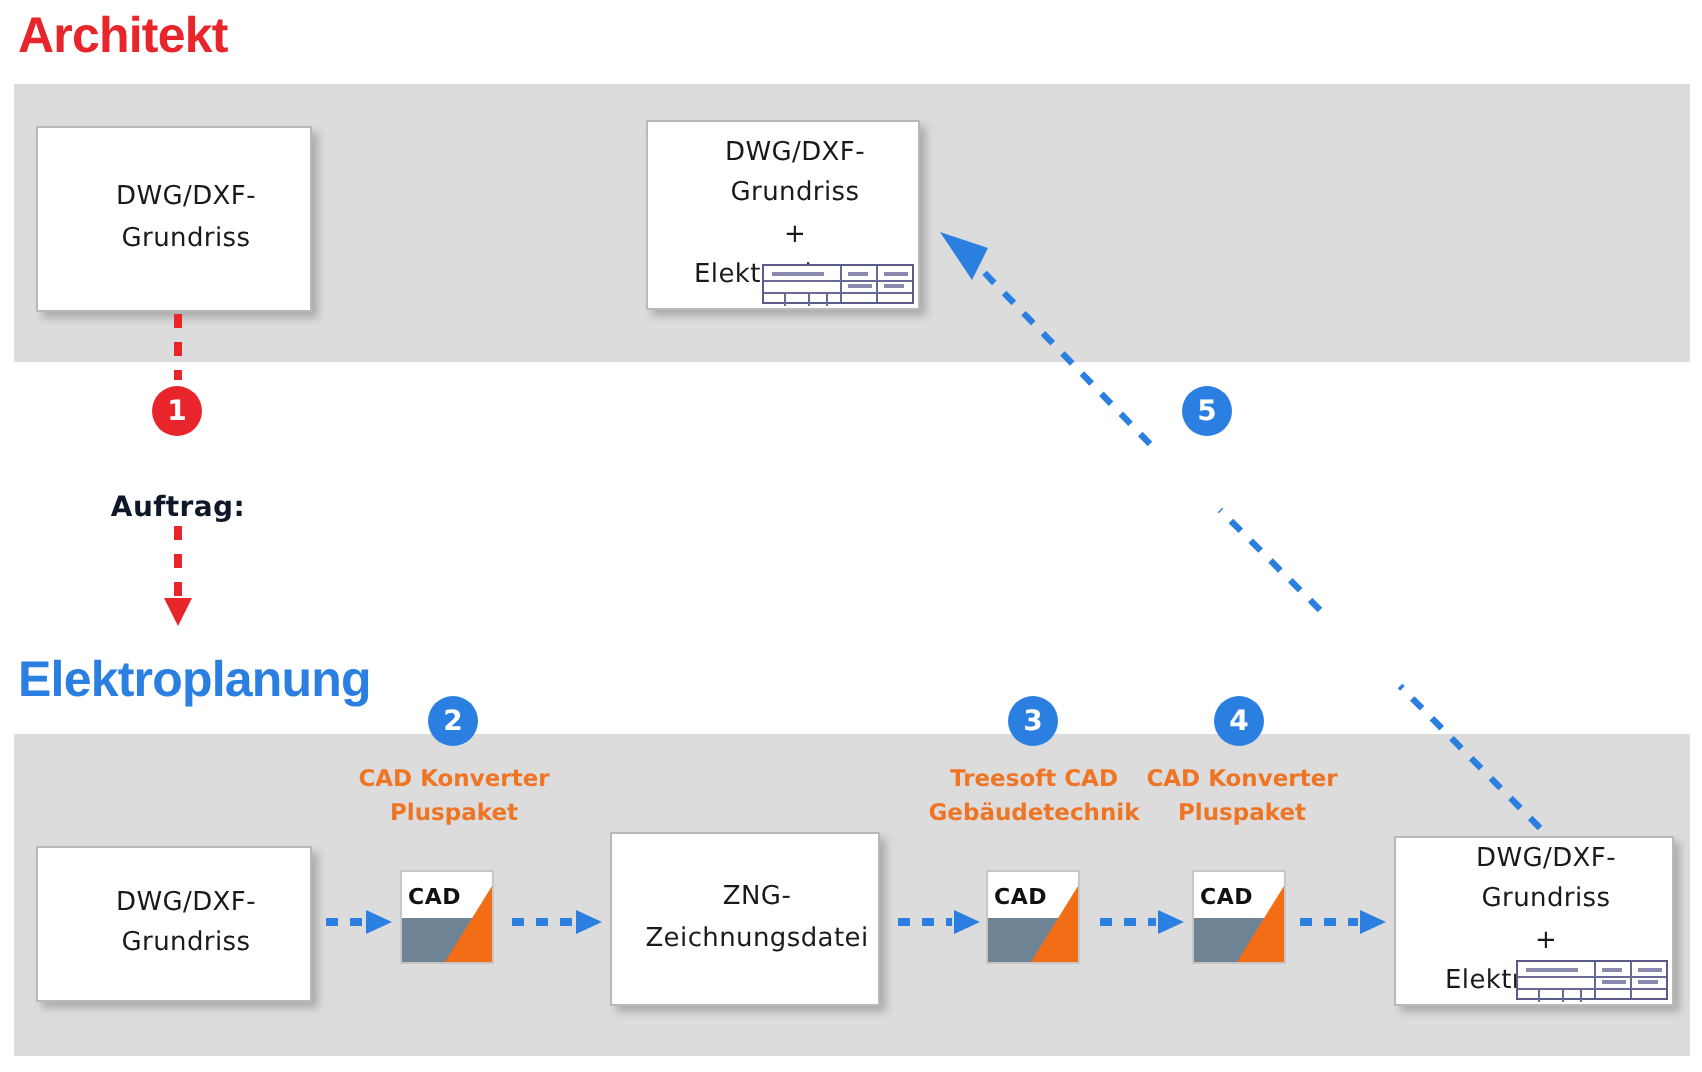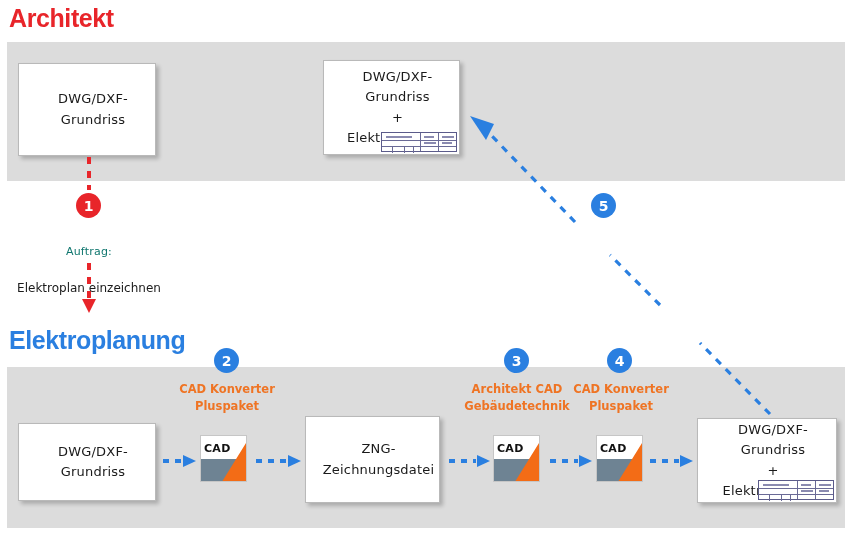--- a/index.html
+++ b/index.html
@@ -102,23 +102,23 @@
   .caption {
     position: absolute;
     text-align: center;
     font-size: 12px;
     line-height: 1.5;
     white-space: pre-line;
     font-family: "DejaVu Sans", sans-serif;
   }
   .caption .chead {
     display: block;
-    font-weight: normal;
-    font-size: 11px;
-    color: #0f766e;
+    font-weight: bold;
+    font-size: 14px;
+    color: #0f172a;
     letter-spacing: 0.2px;
   }
   .caption .cbody {
     display: block;
     color: #1a1a1a;
     white-space: pre-line;
   }
   #cap-1 { left: 0px;   top: 226px; width: 178px; }
   #cap-5 { left: 489px; top: 226px; width: 230px; }
 
@@ -253,38 +253,37 @@
 
   <div id="red-flow">
     <span class="seg seg-top"></span>
     <span class="seg seg-bot"></span>
     <span class="head"></span>
   </div>
 
   <div class="badge red" id="badge-1">1</div>
   <div class="caption" id="cap-1">
     <span class="chead">Auftrag:</span>
-    <span class="cbody">Elektroplan einzeichnen</span>
   </div>
 
   <div class="badge blue" id="badge-5">5</div>
 
   <svg id="blue-diag">
     <line x1="770" y1="414" x2="700" y2="343" stroke="#2a7fe0" stroke-width="3.2" stroke-dasharray="7 7" stroke-linecap="butt"></line>
     <line x1="660" y1="305" x2="610" y2="255" stroke="#2a7fe0" stroke-width="3.2" stroke-dasharray="7 7" stroke-linecap="butt"></line>
     <line x1="575" y1="222" x2="489" y2="133" stroke="#2a7fe0" stroke-width="3.2" stroke-dasharray="7 7" stroke-linecap="butt"></line>
     <polygon points="470,116 494,124 486,140" fill="#2a7fe0"></polygon>
   </svg>
 
   <div class="badge blue" id="badge-2">2</div>
   <div class="tool-caption" id="tool-2">CAD Konverter
 Pluspaket</div>
 
   <div class="badge blue" id="badge-3">3</div>
-  <div class="tool-caption" id="tool-3">Architekt CAD
+  <div class="tool-caption" id="tool-3">Treesoft CAD
 Gebäudetechnik</div>
 
   <div class="badge blue" id="badge-4">4</div>
   <div class="tool-caption" id="tool-4">CAD Konverter
 Pluspaket</div>
 
   <div class="docbox" id="box-plan-src">
     <span class="doctext">DWG/DXF-Grundriss</span>
   </div>
 

